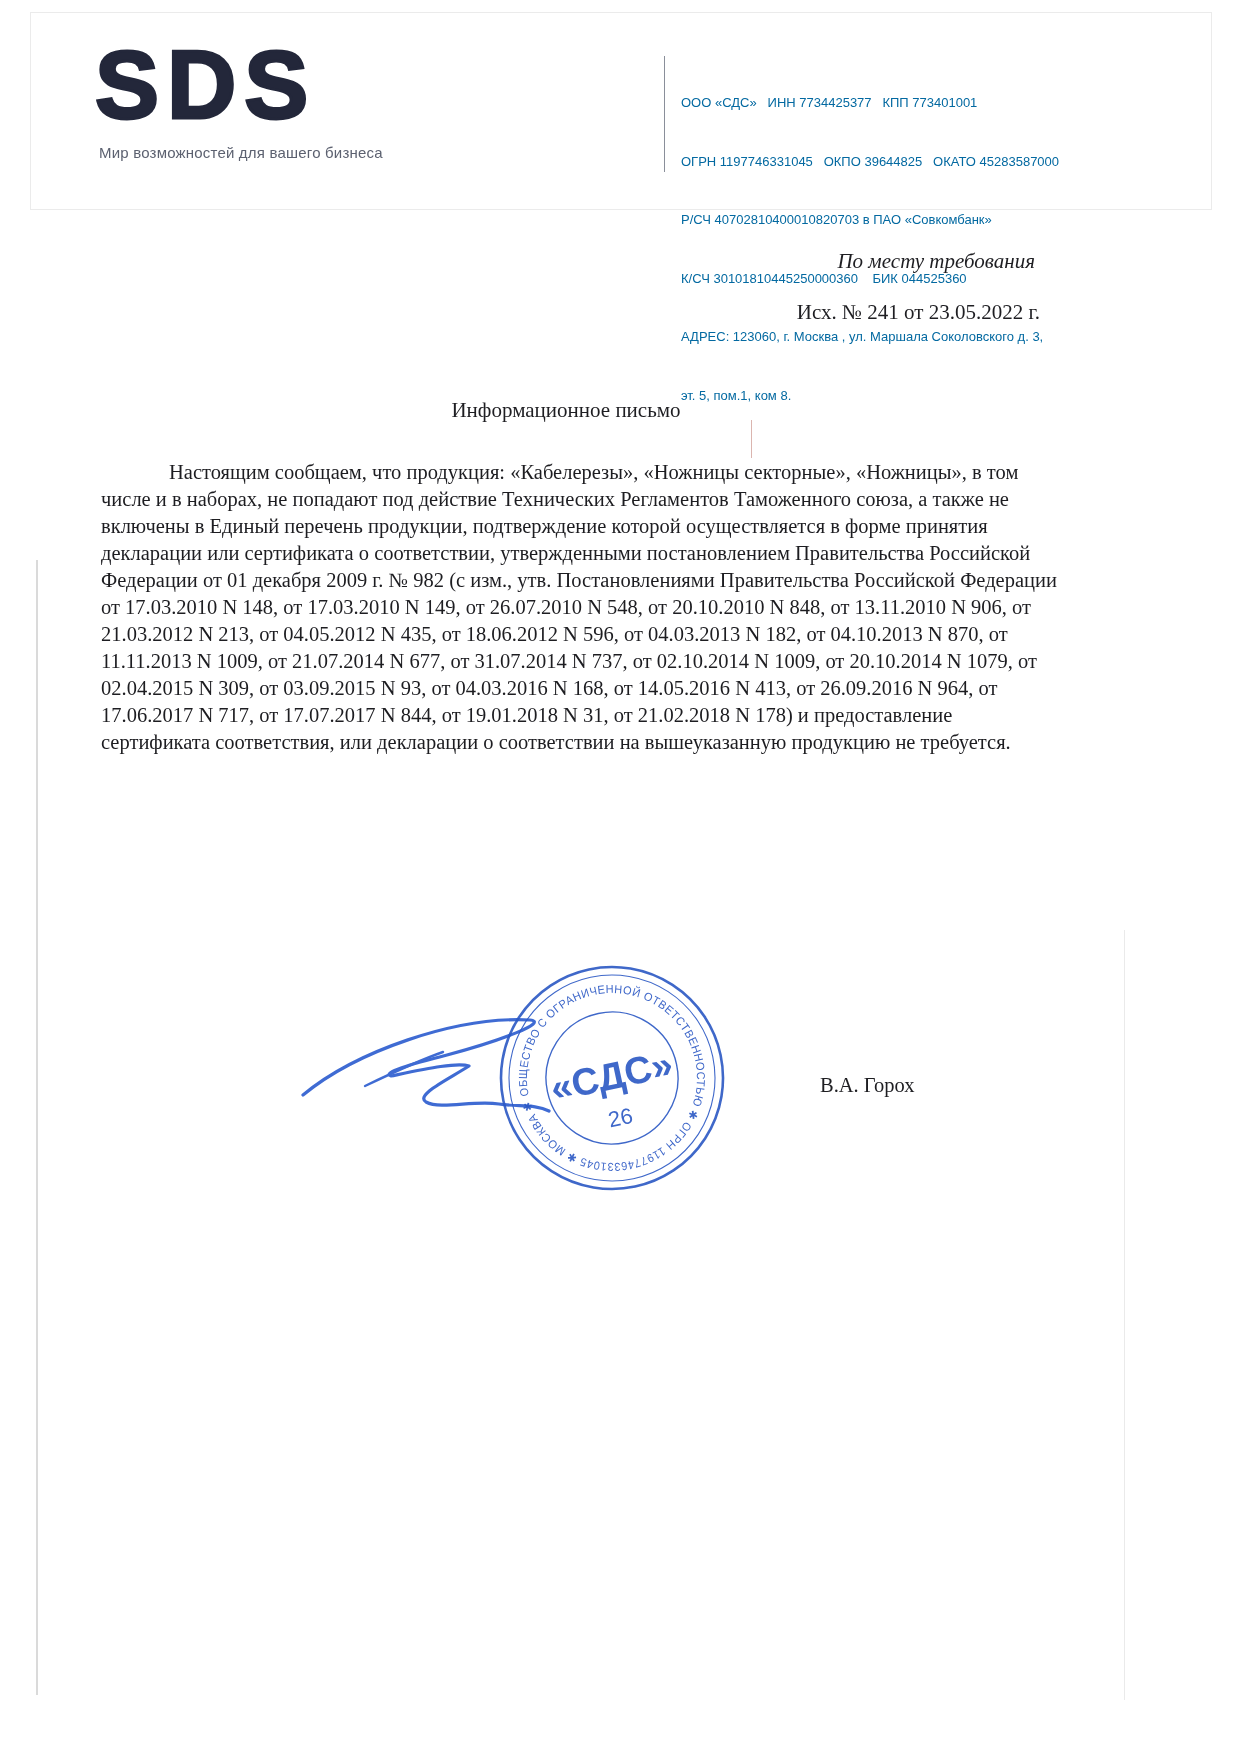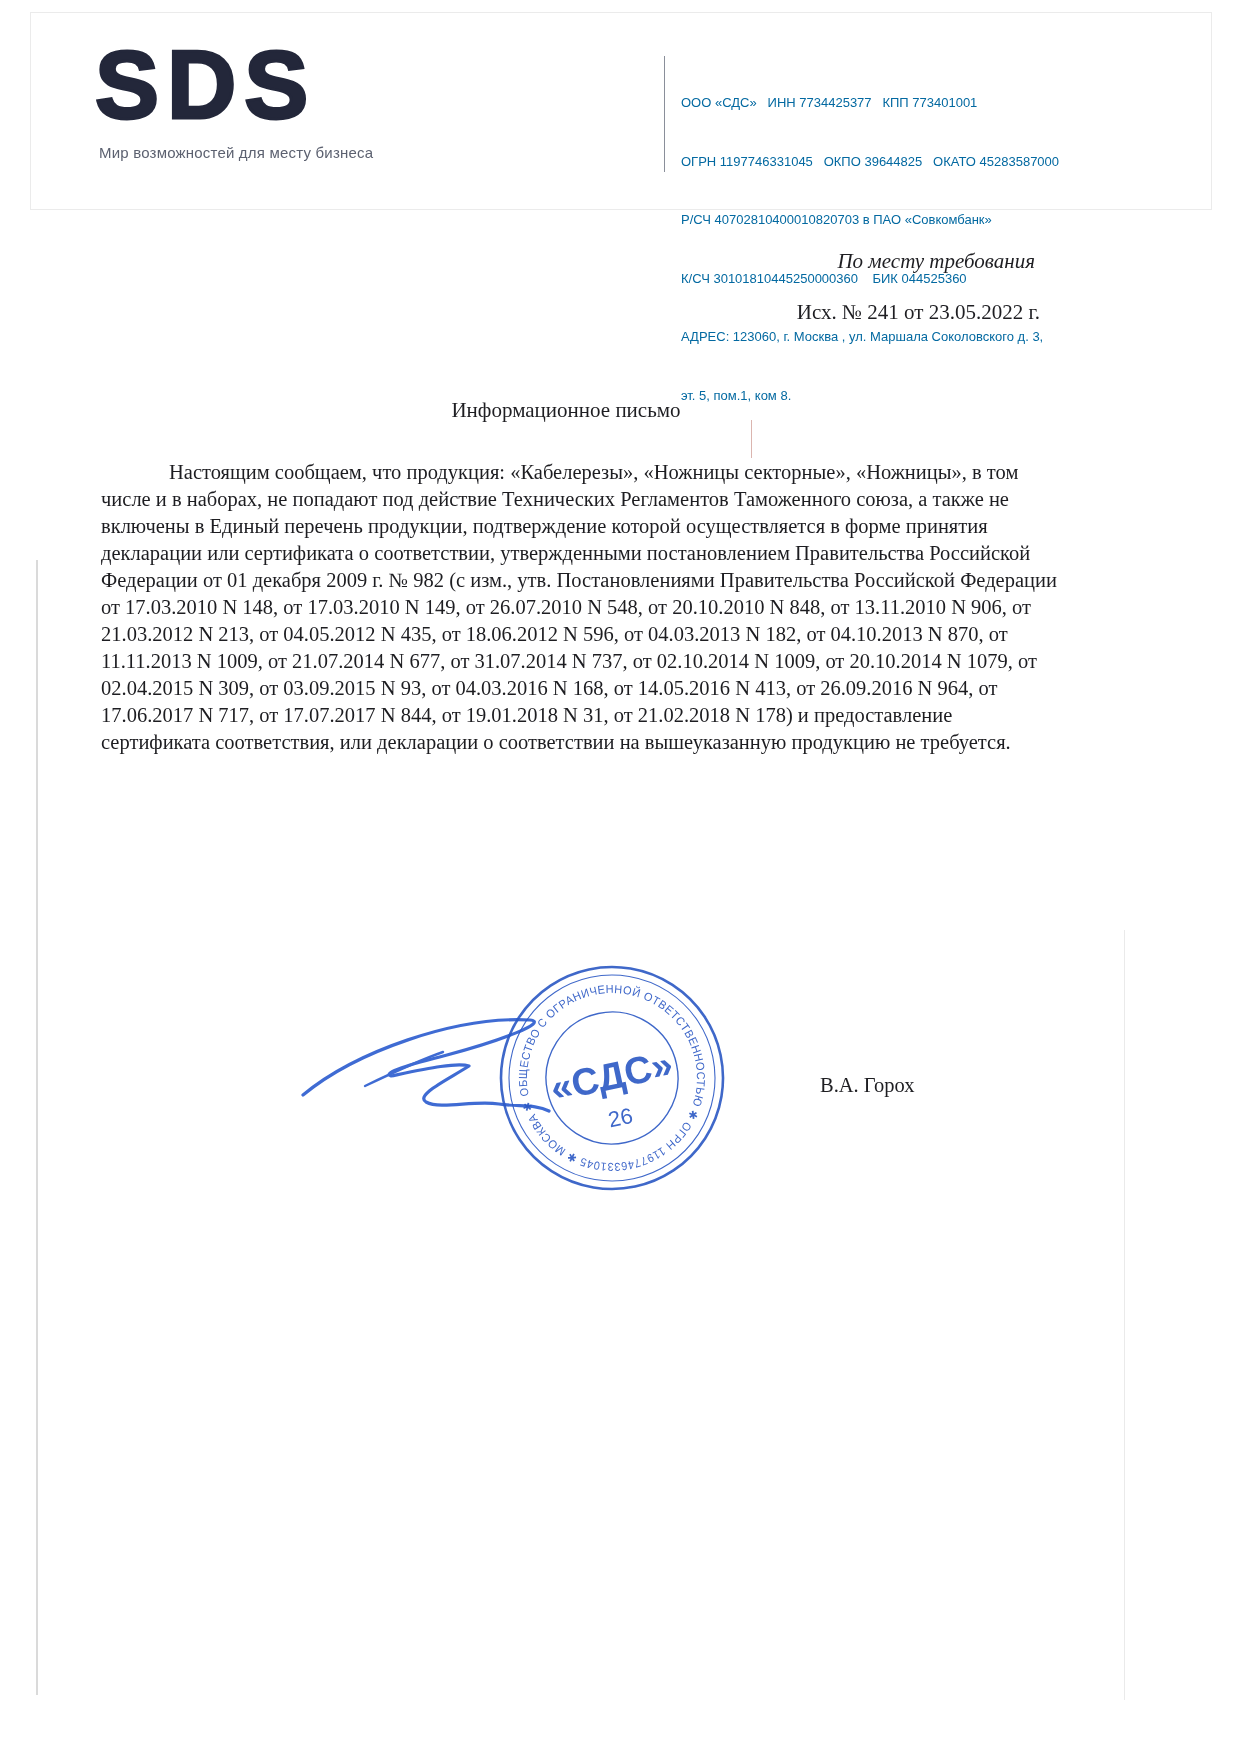--- a/index.html
+++ b/index.html
@@ -125,21 +125,21 @@
   .artifact-right  { left: 1124px; top: 930px; width: 1px; height: 770px;  background: rgba(160,160,160,0.22); }
   .artifact-center { left: 751px;  top: 420px; width: 1px; height: 38px;   background: rgba(190,120,110,0.55); }
 </style>
 </head>
 <body>
 
 <div class="page">
 
   <div class="header-band">
     <div class="logo-text">SDS</div>
-    <div class="tagline">Мир возможностей для месту бизнеса</div>
+    <div class="tagline">Мир возможностей для вашего бизнеса</div>
     <div class="header-divider"></div>
     <div class="company-details">
       <div>ООО «СДС»   ИНН 7734425377   КПП 773401001</div>
       <div>ОГРН 1197746331045   ОКПО 39644825   ОКАТО 45283587000</div>
       <div>Р/СЧ 40702810400010820703 в ПАО «Совкомбанк»</div>
       <div>К/СЧ 30101810445250000360    БИК 044525360</div>
       <div>АДРЕС: 123060, г. Москва , ул. Маршала Соколовского д. 3,</div>
       <div>эт. 5, пом.1, ком 8.</div>
     </div>
   </div>

